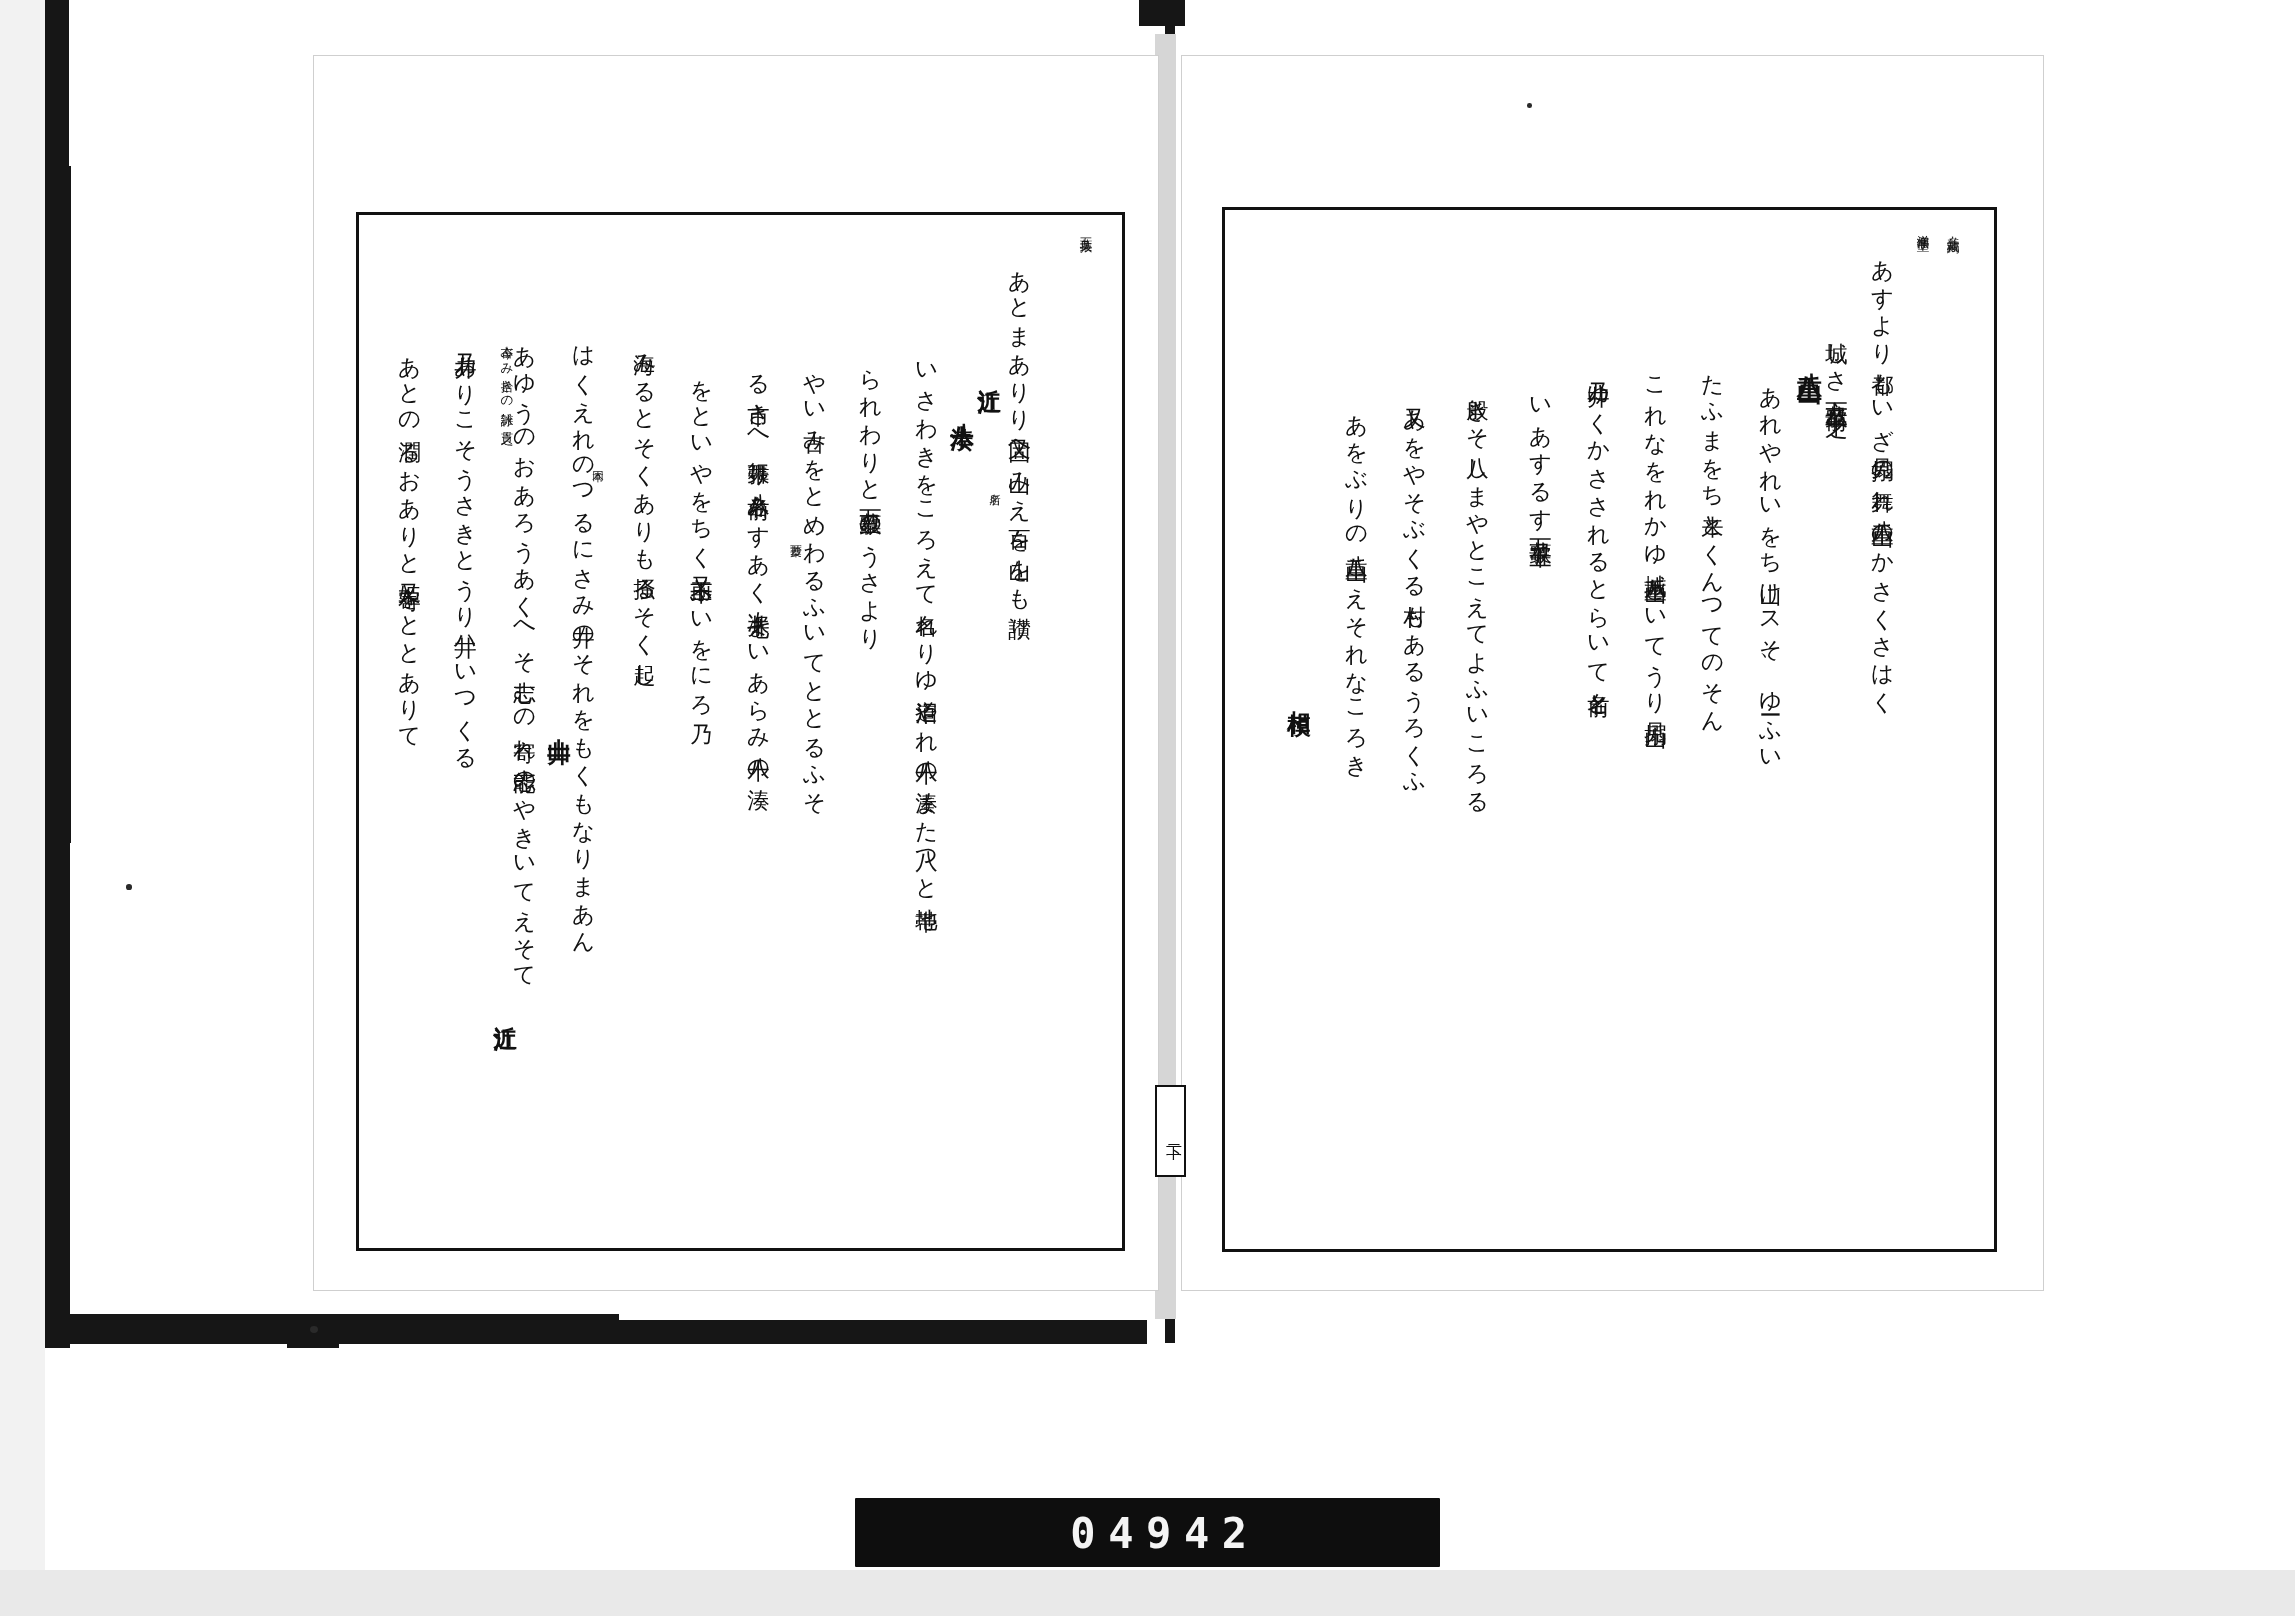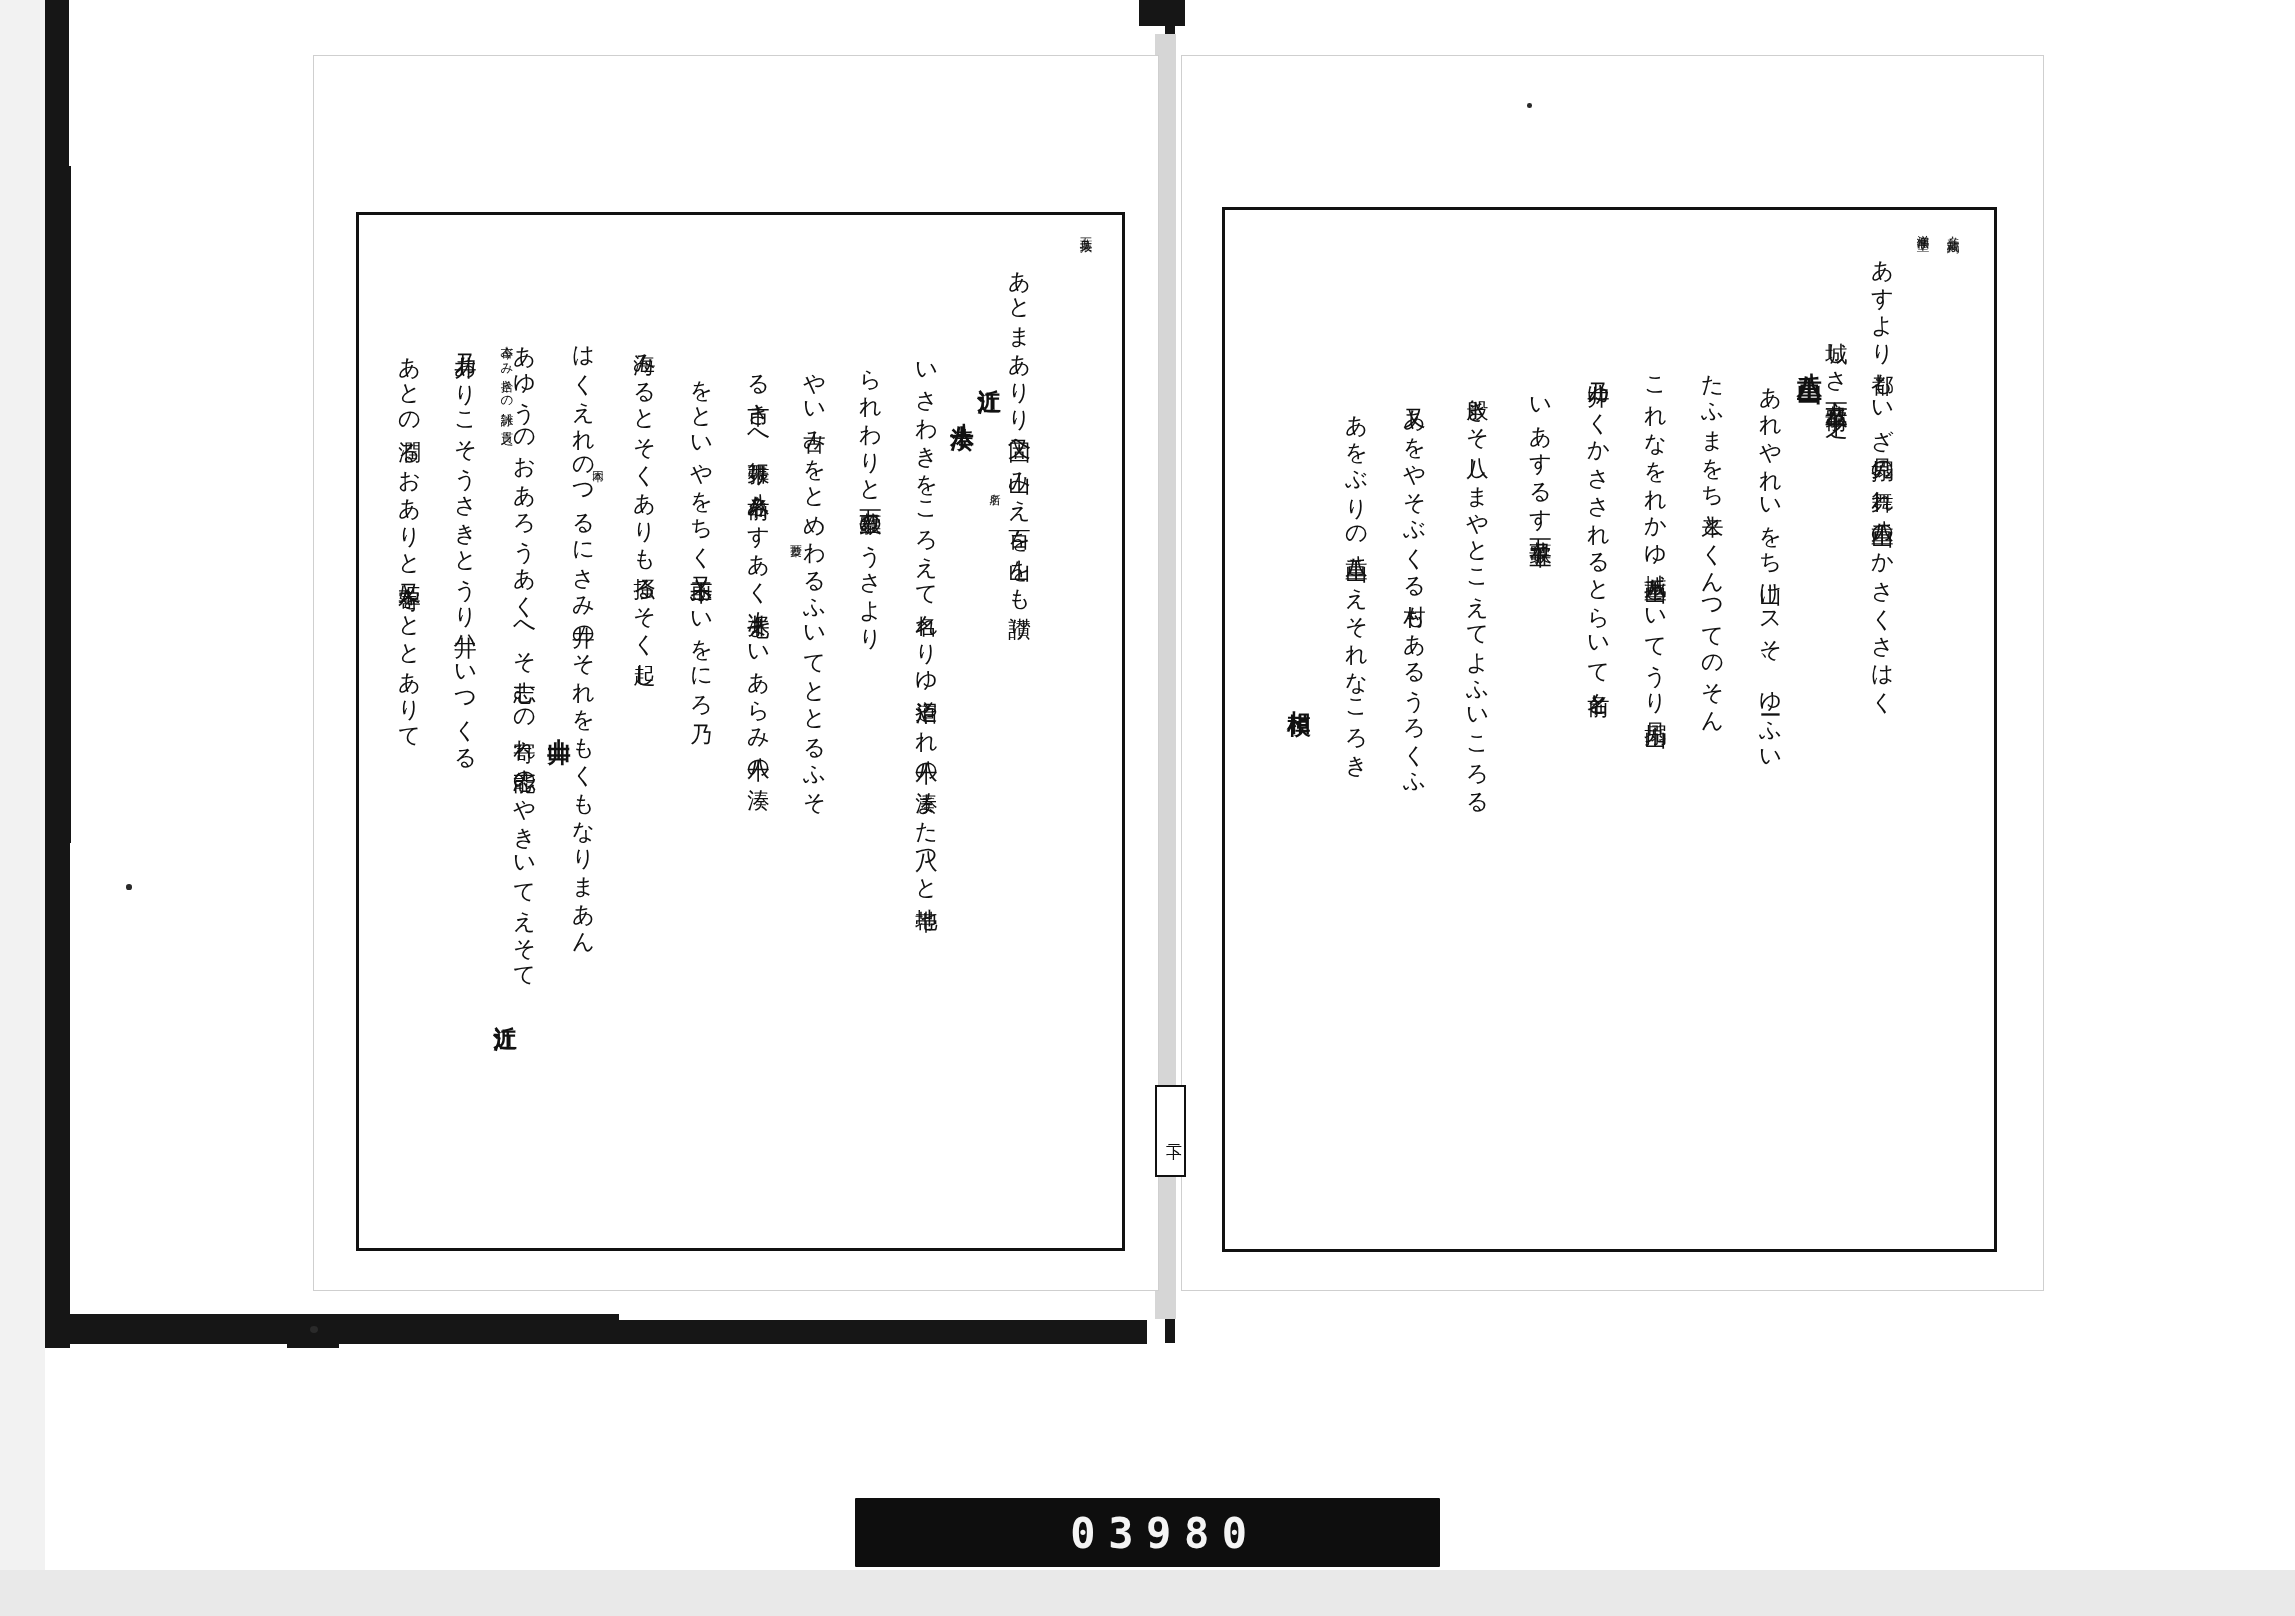--- a/index.html
+++ b/index.html
@@ -284,19 +284,19 @@
     <div class="vtext col-tiny" style="right:608px; top:121px; height:241px;">古今ぶみ拾きの雑詠 貫之</div>
 
     <div class="gloss" style="right:122px; top:270px;">名所</div>
     <div class="gloss" style="right:321px; top:321px;">万葉抄</div>
     <div class="gloss" style="right:519px; top:247px;">同本</div>
   </div>
 
   <div class="page-tab">下二</div>
 
   <div class="counter-block"></div>
-  <div class="counter-digits">03980</div>
+  <div class="counter-digits">04942</div>
 
   <div class="speck" style="left:126px; top:884px; width:5.7px; height:5.7px;"></div>
   <div class="speck" style="left:310px; top:1326px; width:8px; height:6.9px;"></div>
   <div class="speck" style="left:1527px; top:103px; width:4.6px; height:4.6px;"></div>
 </div>
 
 
 </body></html>

